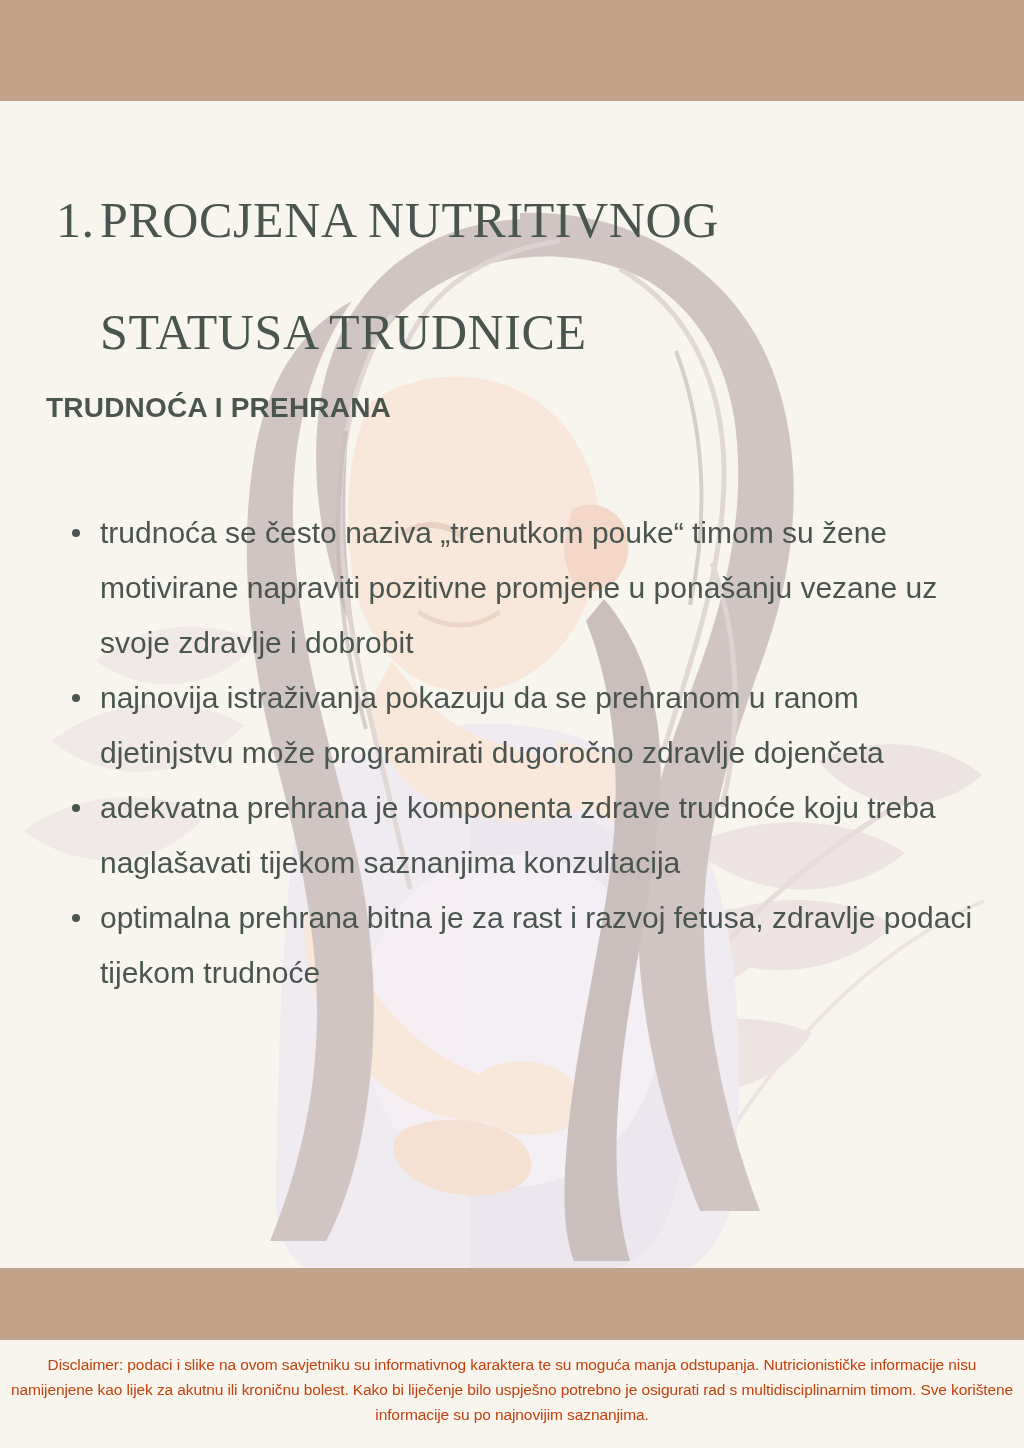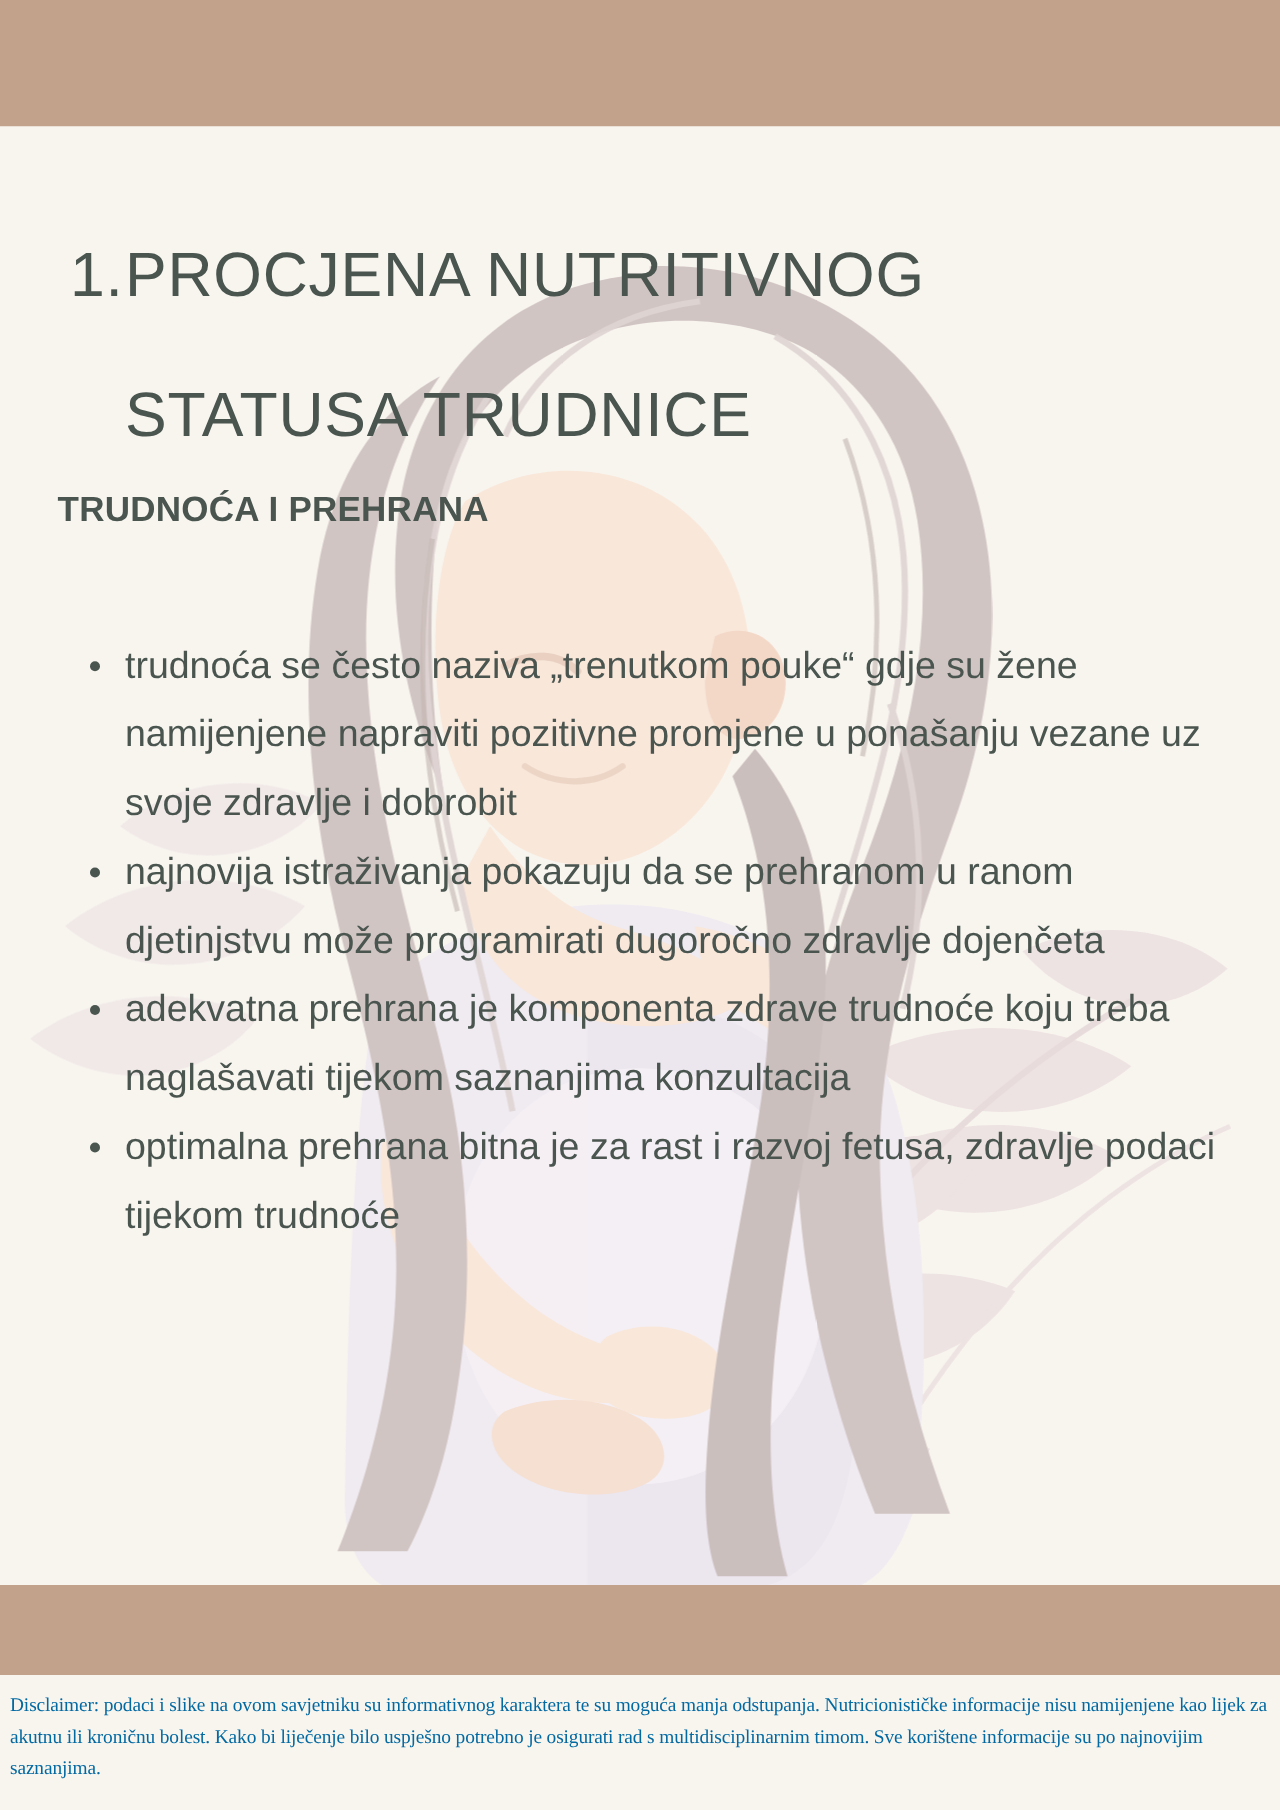--- a/index.html
+++ b/index.html
@@ -58,21 +58,21 @@
     height: 1448px;
     z-index: 3;
   }
 
   .title {
     position: absolute;
     left: 56px;
     top: 188px;
     width: 780px;
     margin: 0;
-    font-family: Liberation Sans, sans-serif;
+    font-family: Liberation Serif, serif;
     font-weight: 400;
     font-size: 50px;
     line-height: 64px;
     letter-spacing: 0.6px;
     color: #4A5550;
     text-indent: 0;
   }
   .title .t-num {
     display: inline-block;
     width: 44px;
@@ -129,24 +129,25 @@
   }
 
   .footer {
     position: absolute;
     left: 0;
     top: 1352px;
     width: 1024px;
     padding: 0 8px;
     box-sizing: border-box;
     margin: 0;
-    font-family: Liberation Serif, serif;
+    text-align: center;
+    font-family: Liberation Sans, sans-serif;
     font-size: 15.5px;
     line-height: 25px;
-    color: #0369a1;
+    color: #c2410c;
     letter-spacing: -0.1px;
   }
 </style>
 </head>
 <body>
 
 <div class="page">
 
   <div class="bar-top"></div>
 
@@ -256,21 +257,21 @@
   <div class="content">
 
     <h1 class="title">
       <span class="t-num">1.</span><span class="t-rest">PROCJENA NUTRITIVNOG</span>
       <span class="title-line2">STATUSA TRUDNICE</span>
     </h1>
 
     <h2 class="subtitle">TRUDNOĆA I PREHRANA</h2>
 
     <ul class="bullets">
-      <li>trudnoća se često naziva „trenutkom pouke“ gdje su žene namijenjene napraviti pozitivne promjene u ponašanju vezane uz svoje zdravlje i dobrobit</li>
+      <li>trudnoća se često naziva „trenutkom pouke“ timom su žene motivirane napraviti pozitivne promjene u ponašanju vezane uz svoje zdravlje i dobrobit</li>
       <li>najnovija istraživanja pokazuju da se prehranom u ranom djetinjstvu može programirati dugoročno zdravlje dojenčeta</li>
       <li>adekvatna prehrana je komponenta zdrave trudnoće koju treba naglašavati tijekom saznanjima konzultacija</li>
       <li>optimalna prehrana bitna je za rast i razvoj fetusa, zdravlje podaci tijekom trudnoće</li>
     </ul>
 
   </div>
 
   <div class="bar-bottom"></div>
 
   <p class="footer">Disclaimer: podaci i slike na ovom savjetniku su informativnog karaktera te su moguća manja odstupanja. Nutricionističke informacije nisu namijenjene kao lijek za akutnu ili kroničnu bolest. Kako bi liječenje bilo uspješno potrebno je osigurati rad s multidisciplinarnim timom. Sve korištene informacije su po najnovijim saznanjima.</p>

